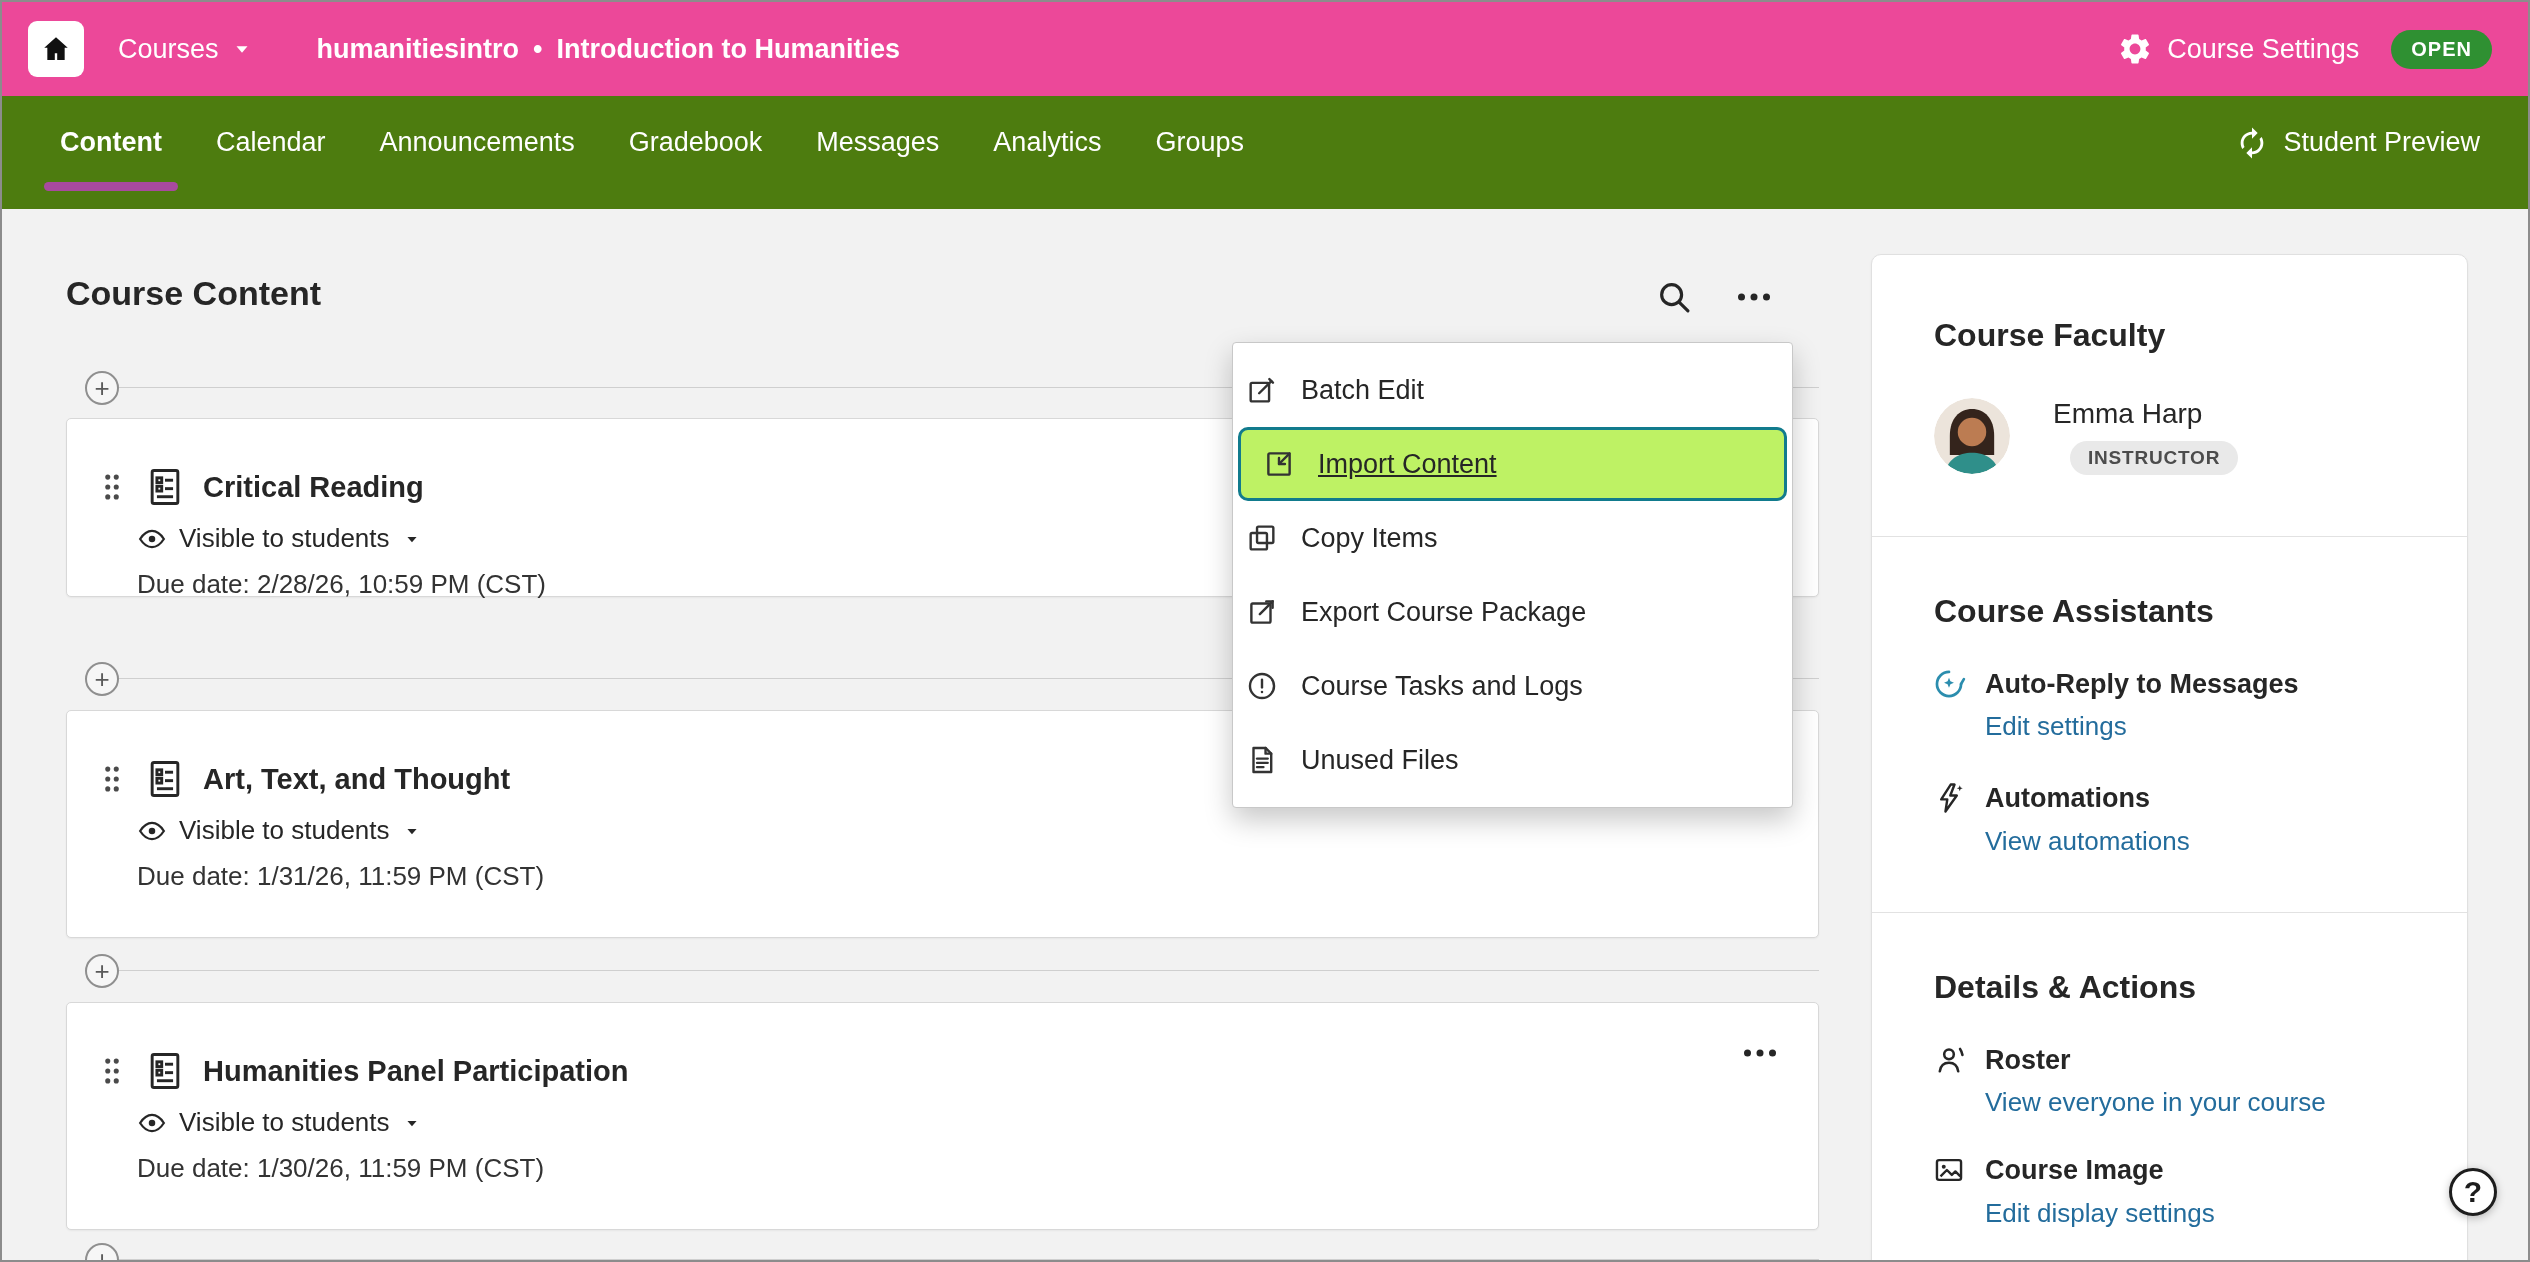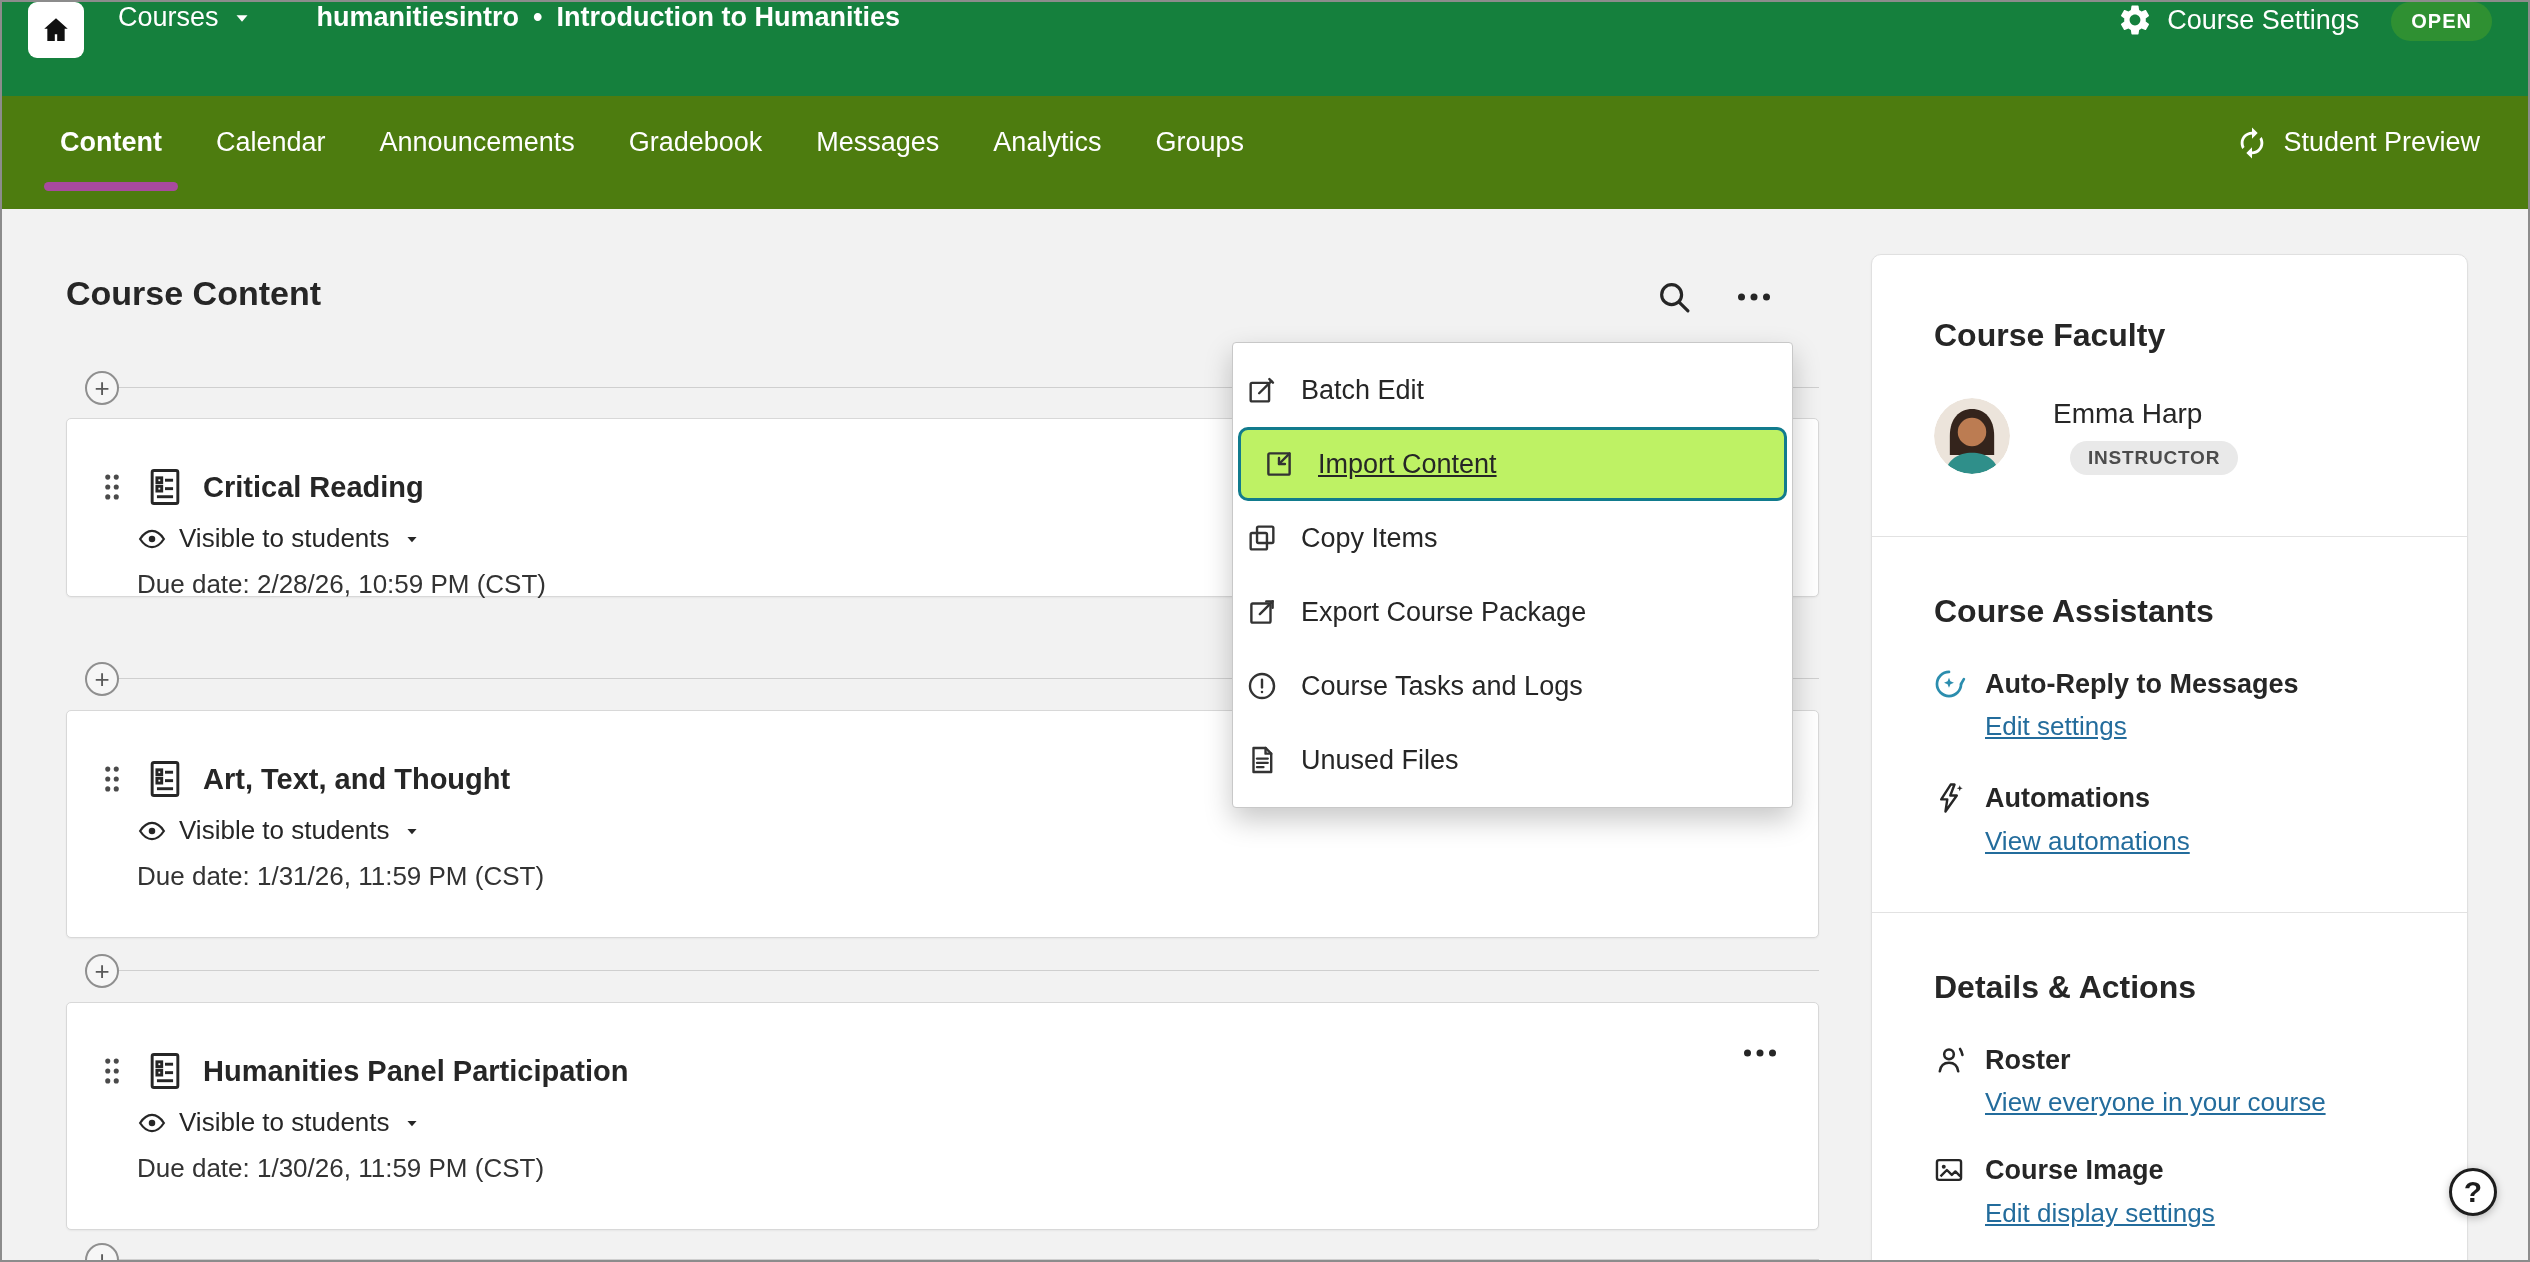--- a/index.html
+++ b/index.html
@@ -6,22 +6,22 @@
   html,body { background:#555; }
   .page {
     position:relative; width:2530px; height:1262px; overflow:hidden;
     background:#f2f2f2; border:2px solid #8c8c8c;
     font-family:"Liberation Sans","DejaVu Sans",sans-serif; color:#262626;
   }
   svg { display:block; }
 
   
   .topbar {
-    position:absolute; left:0; top:0; right:0; height:94px; background:#15803d;
-    display:flex; align-items:flex-start; padding:0 36px 0 26px; color:#fff;
+    position:absolute; left:0; top:0; right:0; height:94px; background:#ec4899;
+    display:flex; align-items:center; padding:0 36px 0 26px; color:#fff;
   }
   .home-tile {
     width:56px; height:56px; background:#fff; border-radius:9px;
     display:flex; align-items:center; justify-content:center; cursor:pointer;
   }
   .courses-btn { display:flex; align-items:center; gap:12px; margin-left:34px; font-size:27px; cursor:pointer; }
   .breadcrumb { display:flex; align-items:center; gap:14px; margin-left:64px; font-size:27px; }
   .crumb-id { font-weight:bold; }
   .crumb-sep { font-weight:bold; }
   .crumb-name { font-weight:600; }
@@ -94,21 +94,21 @@
   .sb-abs { position:absolute; }
   .sb-heading { font-size:32px; font-weight:bold; color:#262626; }
   .sb-divider { position:absolute; left:0; right:0; border-top:1px solid #e2e2e2; }
   .avatar { width:76px; height:76px; border-radius:50%; overflow:hidden; }
   .instructor-name { font-size:28px; color:#262626; }
   .role-pill {
     display:inline-block; background:#e9e9e9; color:#4c4c4c; font-size:19px; font-weight:bold;
     letter-spacing:0.8px; padding:6px 18px; border-radius:999px;
   }
   .sb-item-label { font-size:27px; font-weight:bold; color:#262626; line-height:34px; }
-  .sb-link { font-size:26px; color:#236c9c; text-decoration:underline; cursor:pointer; line-height:34px; }
+  .sb-link { font-size:26px; color:#236c9c; cursor:pointer; line-height:34px; }
 
   .help-btn {
     position:absolute; left:2447px; top:1166px; width:48px; height:48px; z-index:60;
     background:#fff; border:3px solid #1d1d1d; border-radius:50%;
     display:flex; align-items:center; justify-content:center;
     font-size:30px; font-weight:bold; color:#1d1d1d; cursor:pointer;
     box-shadow:0 2px 8px rgba(0,0,0,.25);
   }
 </style>
 </head>

